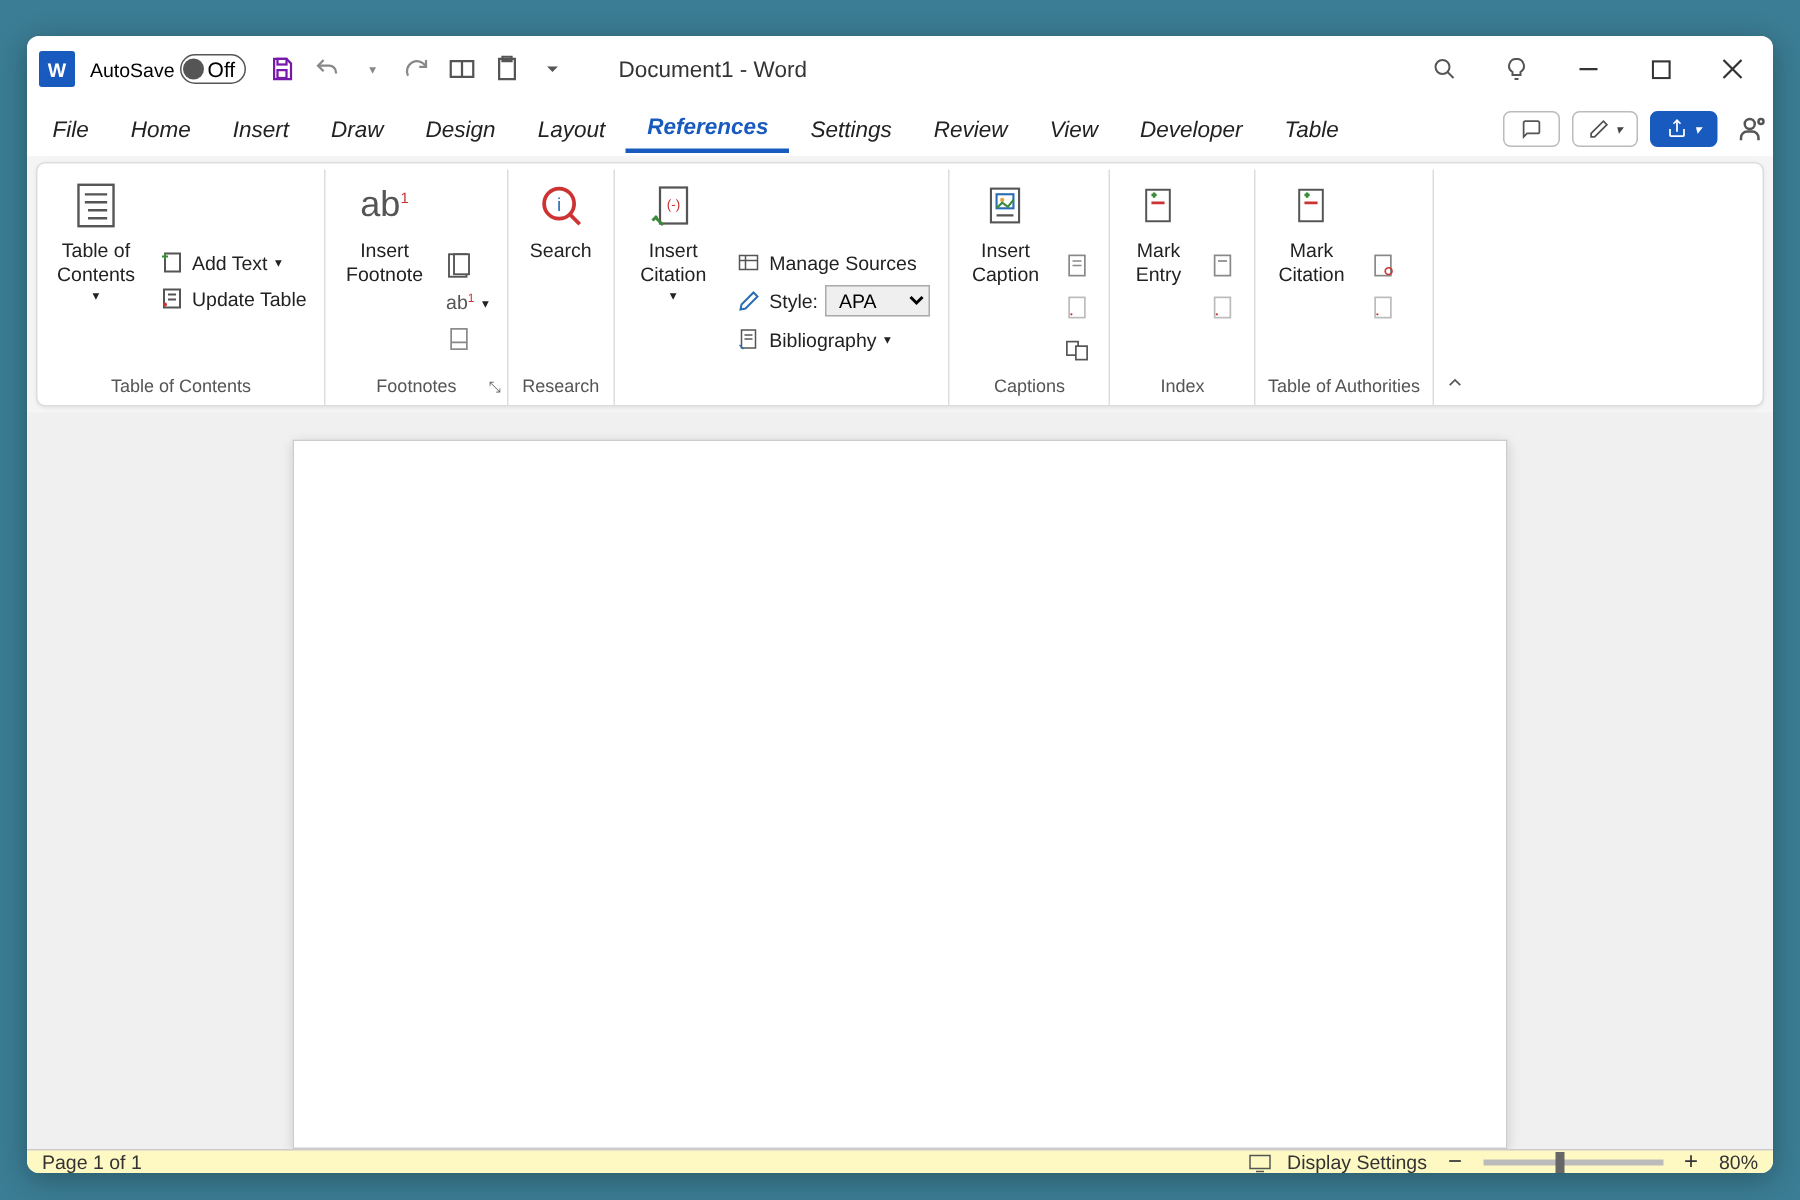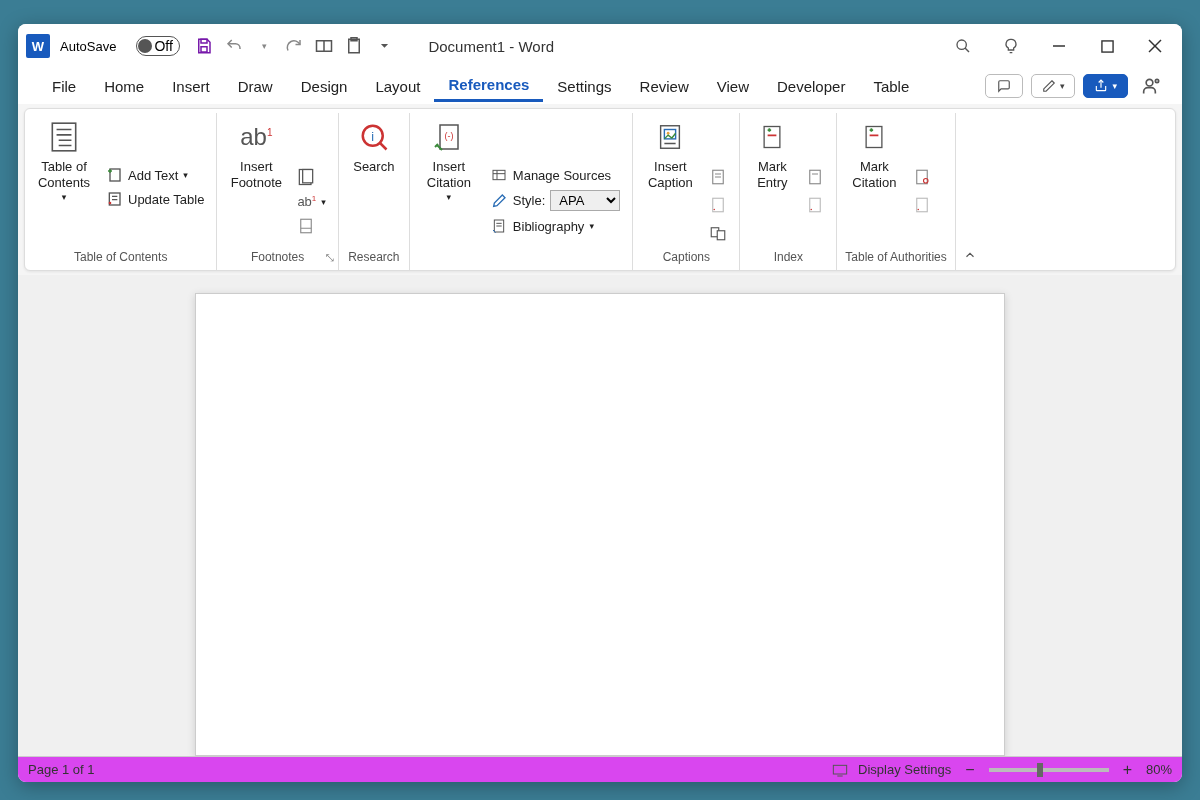--- a/index.html
+++ b/index.html
@@ -2,33 +2,33 @@
 <html><head>
 <meta charset="utf-8">
 <style>
 * { margin: 0; padding: 0; box-sizing: border-box; font-family: "Segoe UI", sans-serif; }
 body { background: #3b7d94; width: 1200px; height: 800px; overflow: hidden; display: flex; flex-direction: column; }
 .window { background: #f5f5f5; margin: 24px 18px 18px 18px; flex: 1; display: flex; flex-direction: column; border-radius: 8px; box-shadow: 0 4px 20px rgba(0,0,0,0.3); overflow: hidden; }
 
 
 .titlebar { height: 44px; background: #fff; display: flex; align-items: center; padding: 0 8px; gap: 10px; }
 .word-icon { width: 24px; height: 24px; background: #185abd; color: #fff; display: flex; align-items: center; justify-content: center; font-weight: bold; font-size: 13px; border-radius: 2px; }
-.autosave { display: flex; align-items: center; gap: 20px; font-size: 13px; justify-content: flex-end; }
+.autosave { display: flex; align-items: center; gap: 4px; font-size: 13px; justify-content: flex-end; }
 .toggle { width: 44px; height: 20px; border: 1px solid #555; border-radius: 10px; display: flex; align-items: center; padding: 1px; gap:2px; }
 .toggle .knob { width: 14px; height: 14px; background: #555; border-radius: 50%; }
 .toggle .lbl { font-size: 14px; }
 .qat { display: flex; align-items: center; gap: 10px; margin-left: 4px; }
 .qat .ic { width: 20px; height: 20px; display:flex; align-items:center; justify-content:center; color:#7719aa; }
 .doc-title { margin-left: 24px; font-size: 15px; color: #333; }
 .spacer { flex: 1; }
 .title-actions { display: flex; align-items: center; gap: 30px; margin-right:10px; }
 .title-actions .ic { width:18px; height:18px; display:flex; align-items:center; justify-content:center; color:#333; }
 
 
-.tabs { height: 36px; background: #fff; display: flex; align-items: center; padding: 0 20px; gap: 0; }
+.tabs { height: 36px; background: #fff; display: flex; align-items: center; padding: 0 3px; gap: 0; font-style: italic; }
 .tab { padding: 6px 14px; font-size: 15px; color: #222; cursor: pointer; }
 .tab.active { color: #185abd; border-bottom: 3px solid #185abd; font-weight:600;}
 .tab-right { margin-left:auto; display:flex; gap:8px; align-items:center; }
 .pill { border:1px solid #bbb; border-radius:5px; padding:4px 10px; display:flex; align-items:center; gap:4px; font-size:13px; color:#444; }
 .pill.share { background:#185abd; color:#fff; border-color:#185abd; }
 .collab { margin-left:6px; color:#444; }
 
 
 .ribbon { background: #fff; border: 1px solid #ddd; border-radius: 6px; margin: 4px 6px; display: flex; padding: 4px 0 0 0; box-shadow: 0 1px 3px rgba(0,0,0,0.08); }
 .group { border-right: 1px solid #ddd; padding: 4px 8px 0 8px; display: flex; flex-direction: column; }
@@ -43,21 +43,21 @@
 .small-btn .icon { width: 18px; height: 18px; display:flex; align-items:center; justify-content:center;}
 .small-icon-only { width:22px; height:22px; display:flex; align-items:center; justify-content:center; margin:2px; cursor: pointer; }
 select.style-sel { font-size:13px; border:1px solid #aaa; padding:1px 4px; width:70px; }
 .collapse { width:28px; display:flex; align-items:flex-end; justify-content:center; padding-bottom:8px; color:#555; }
 
 
 .doc-area { flex:1; background:#f0f0f0; overflow:hidden; display:flex; justify-content:center; padding-top:18px; }
 .page { width: 810px; height: 100%; background:#fff; border:1px solid #ccc; box-shadow: 0 2px 8px rgba(0,0,0,0.15); }
 
 
-.statusbar { height: 26px; background: #d946ef; border-top:1px solid #ccc; display:flex; align-items:center; padding:0 10px; font-size:13px; color:#333; gap:10px; }
+.statusbar { height: 16px; background: #fef9c3; border-top:1px solid #ccc; display:flex; align-items:center; padding:0 10px; font-size:13px; color:#333; gap:10px; }
 .statusbar .spacer { flex:1; }
 .slider { width:120px; height:4px; background:#bbb; position:relative; }
 .slider .th { position:absolute; left:40%; top:-5px; width:6px; height:14px; background:#666; }
 svg { display:block; }
 </style>
 </head>
 <body>
 
 <div class="window">
 

